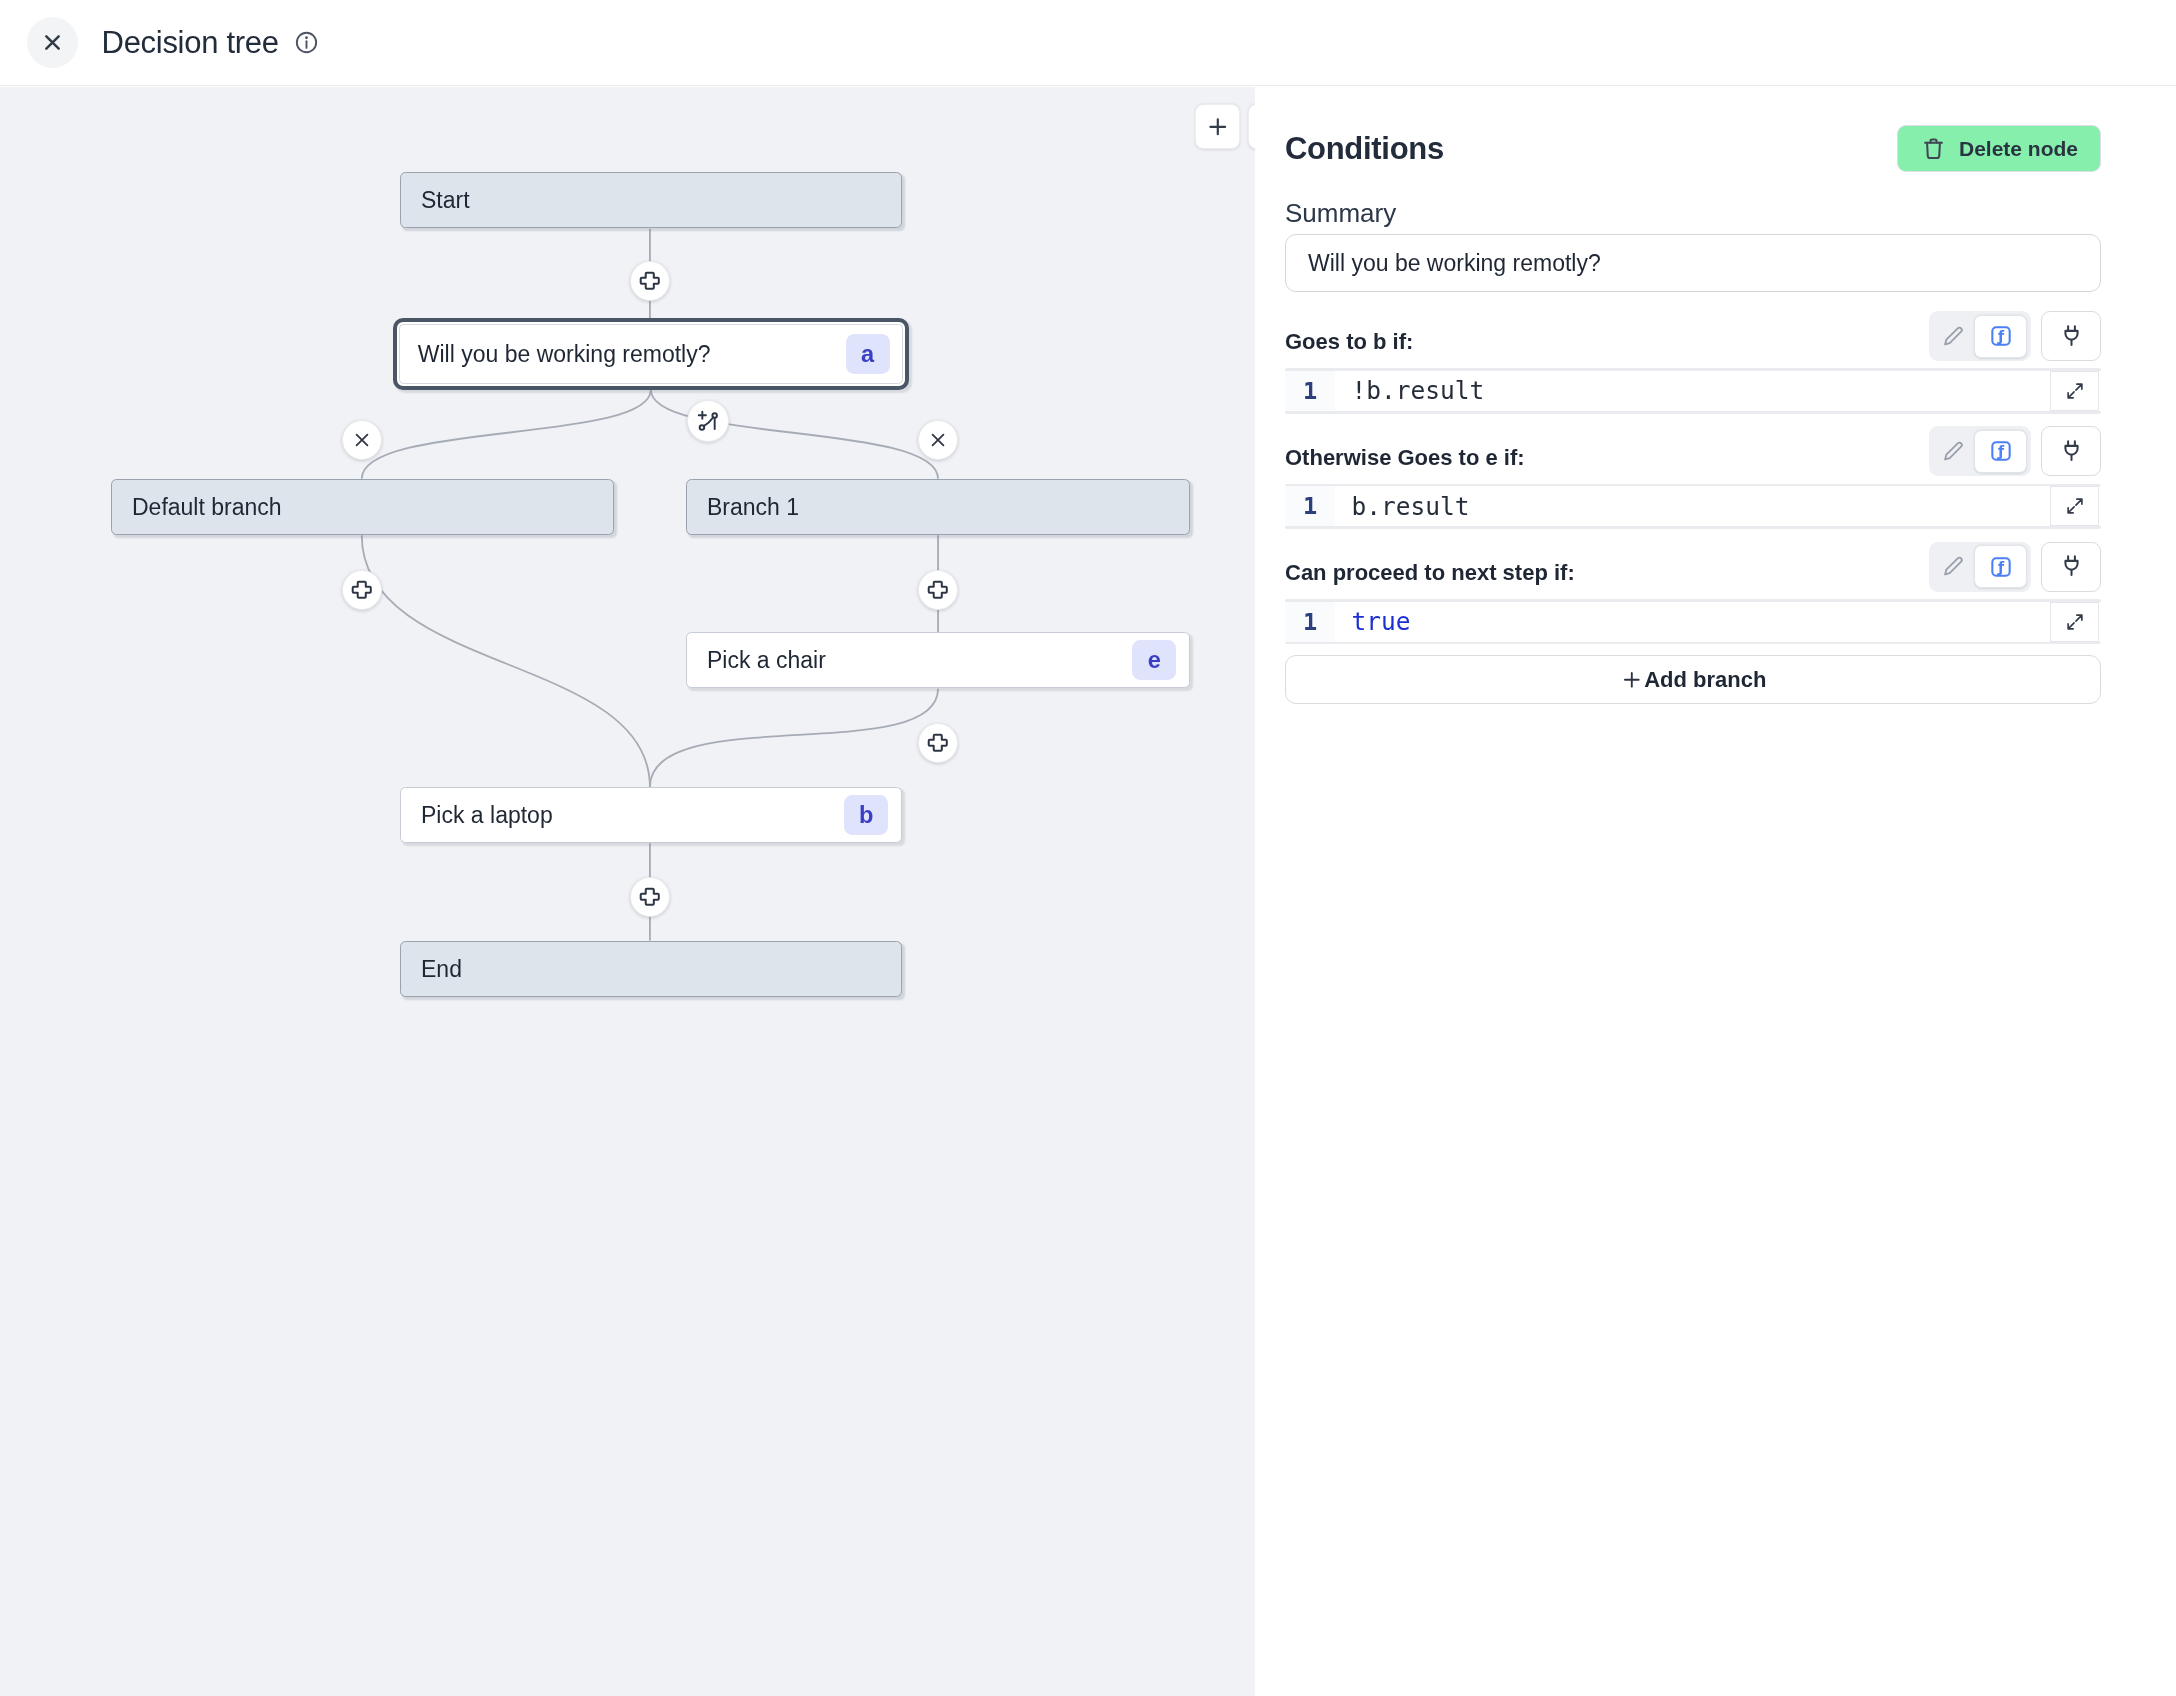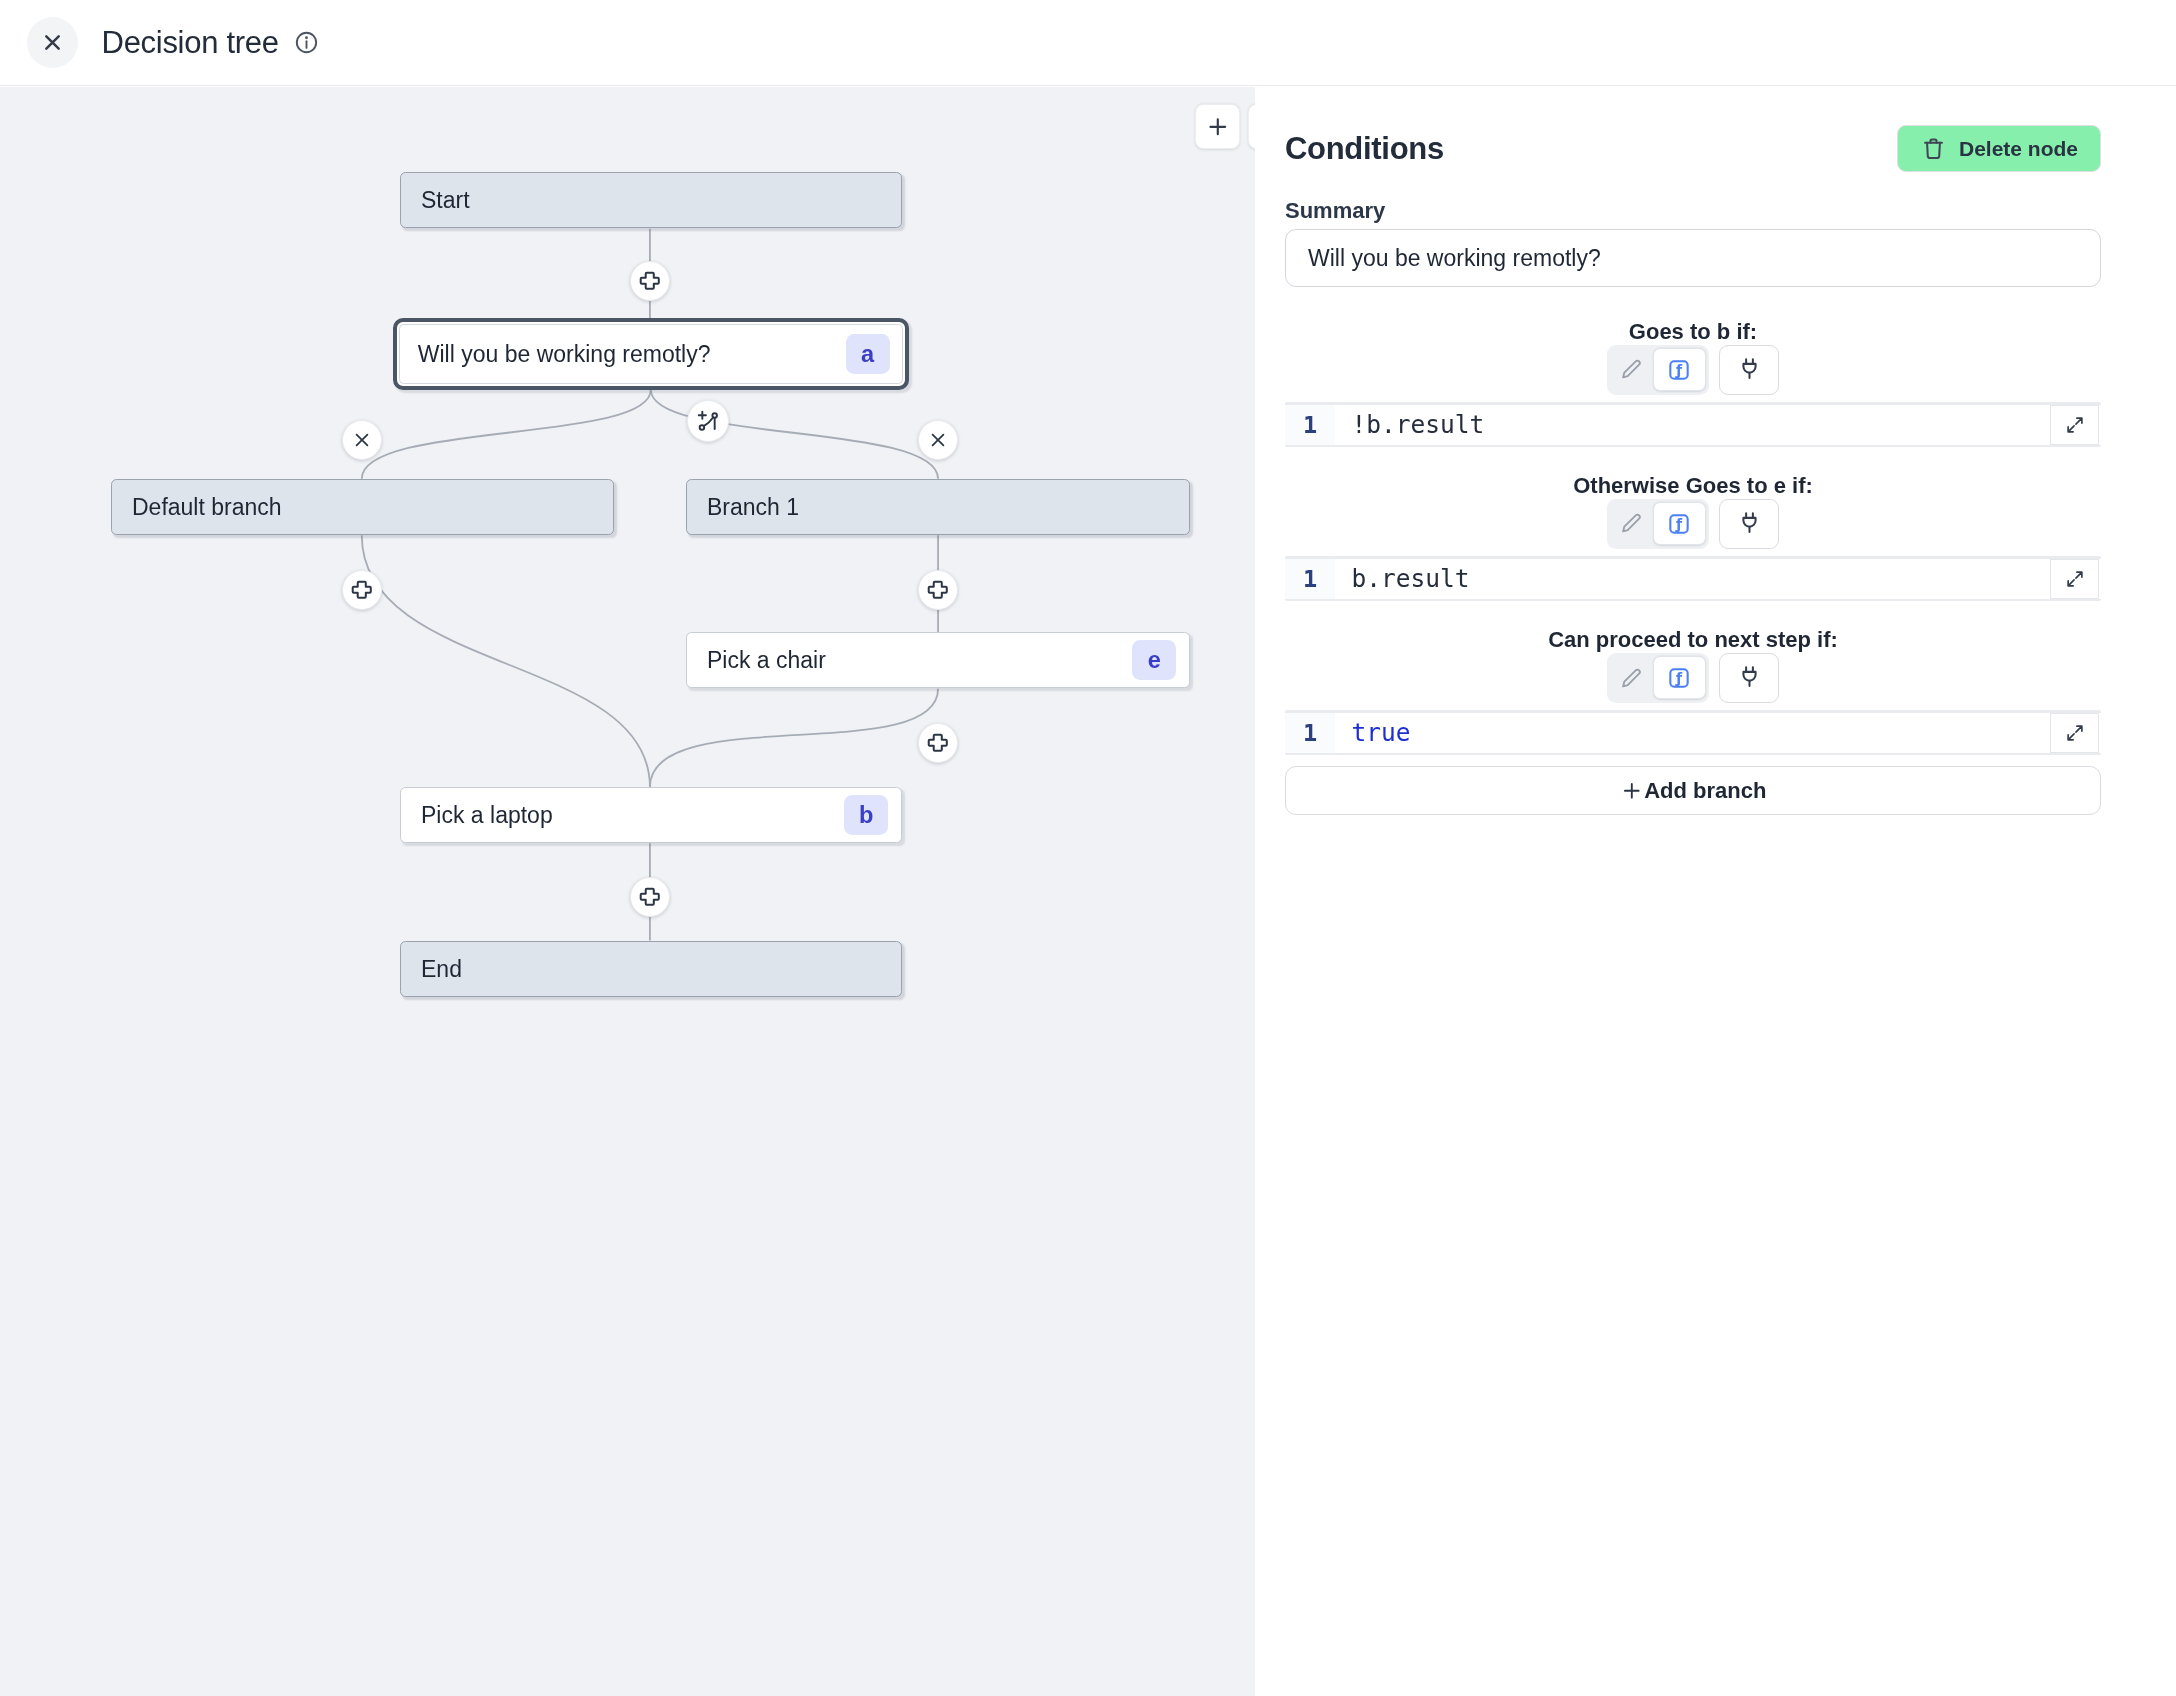--- a/index.html
+++ b/index.html
@@ -54,28 +54,28 @@
 
   
   .panel { position:absolute; left:1255px; top:87px; width:857px; height:1609px; background:#fff;
     padding:38px 11px 4px 30px; }
   .panel-head { display:flex; align-items:center; justify-content:space-between; }
   .panel-title { font-size:31px; font-weight:700; color:#232c3b; letter-spacing:-0.3px; }
   .delete-btn { height:47px; padding:0 22px; border-radius:9px; background:#86efac;
     border:0.9px solid #dcdfe4; display:flex; align-items:center; gap:11.8px; font-size:21px;
     font-weight:600; color:#2a3342; cursor:pointer; font-family:"Liberation Sans",sans-serif; }
 
-  .summary-label { margin-top:25.5px; font-size:22px; color:#2c3748;font-weight:bold; }
+  .summary-label { margin-top:25.5px; font-size:26px; color:#2c3748; }
   .summary-input { margin-top:5.5px; width:100%; height:58px; border:0.9px solid #d3d7dd; border-radius:11px;
     padding:0 22px; font-size:23px; color:#1f2735; background:#fff; outline:none;
     font-family:"Liberation Sans",sans-serif; }
 
   .cond-row { margin-top:12.7px; }
   .cond-row.first { margin-top:19px; }
-  .cond-head { display:flex; align-items:center; justify-content:space-between;flex-direction:column; }
+  .cond-head { display:flex; align-items:center; justify-content:space-between; }
   .cond-label { font-size:22px; font-weight:700; color:#1f2735; margin-top:12.7px; }
   .icon-tools { display:flex; align-items:center; gap:10px; }
   .seg { background:#eef0f3; border-radius:9px; padding:3.6px; display:flex; align-items:center; height:50px; }
   .seg .pencil-slot { width:42px; display:flex; align-items:center; justify-content:center; cursor:pointer; }
   .seg .fx-btn { width:53px; height:43px; background:#fff; border:0.9px solid #e1e4e9; border-radius:7.3px;
     box-shadow:0 0.9px 1.8px rgba(20,30,50,0.12); display:flex; align-items:center; justify-content:center; cursor:pointer; }
   .plug-btn { width:60px; height:50px; background:#fff; border:0.9px solid #d8dce1; border-radius:9px;
     display:flex; align-items:center; justify-content:center; cursor:pointer; }
 
   .editor { margin-top:7.3px; position:relative; background:#e9ebee; padding:2.7px 0; border-radius:1.8px; }

